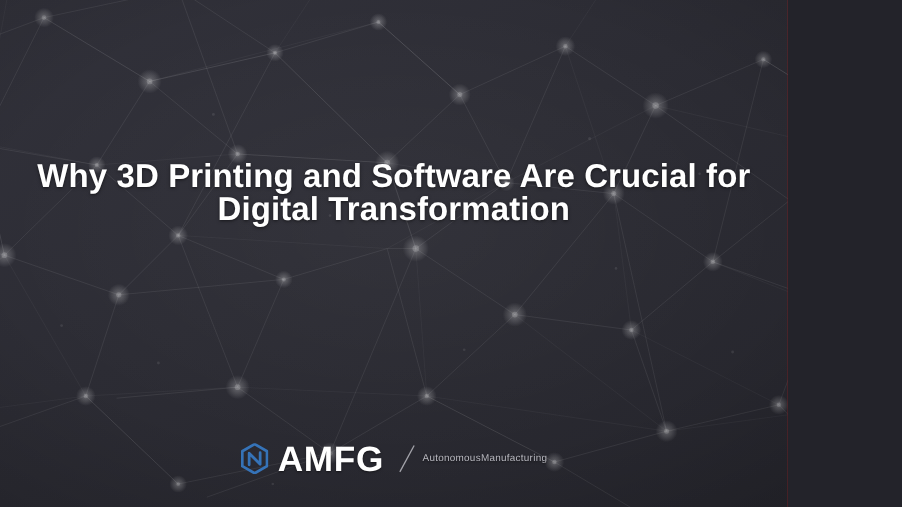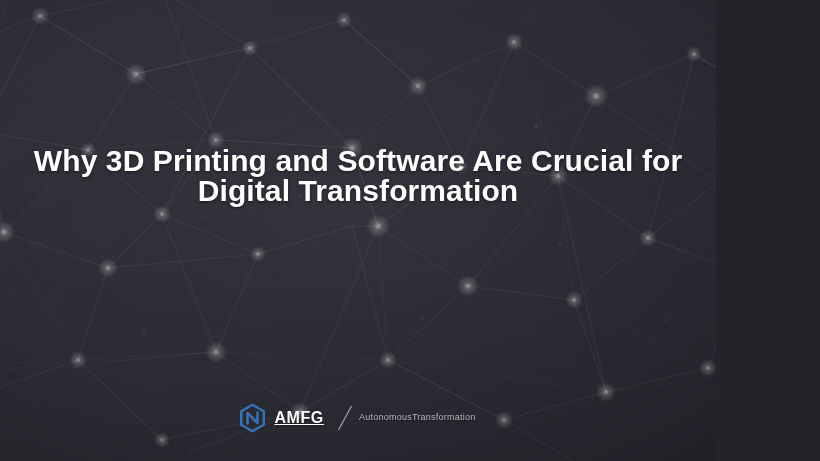--- a/index.html
+++ b/index.html
@@ -84,26 +84,25 @@
   .logo-mark {
     width: 25px;
     height: 28px;
     margin-right: 9px;
     flex: 0 0 auto;
     display: block;
   }
 
   .logo-wordmark {
     color: #ffffff;
-    font-size: 16px;
+    font-size: 32px;
     font-weight: bold;
     letter-spacing: 0.6px;
     line-height: 1;
     text-shadow: 0 1px 2px rgba(0,0,0,0.5);
-    text-decoration: underline;
   }
 
   .logo-divider {
     width: 20px;
     height: 30px;
     margin: 0 4px 0 11px;
     flex: 0 0 auto;
     display: block;
   }
 
@@ -293,18 +292,18 @@
     </svg>
 
     <span class="logo-wordmark">AMFG</span>
 
     <svg class="logo-divider" viewBox="0 0 20 30" xmlns="http://www.w3.org/2000/svg" aria-hidden="true">
       <line x1="3.5" y1="27" x2="16.5" y2="3" stroke="#b9b9c0" stroke-opacity="0.85" stroke-width="1.2"></line>
     </svg>
 
     <span class="logo-tagline">
       <span>Autonomous</span>
-      <span>Transformation</span>
+      <span>Manufacturing</span>
     </span>
 
   </div>
 
 </div>
 
 </body></html>

